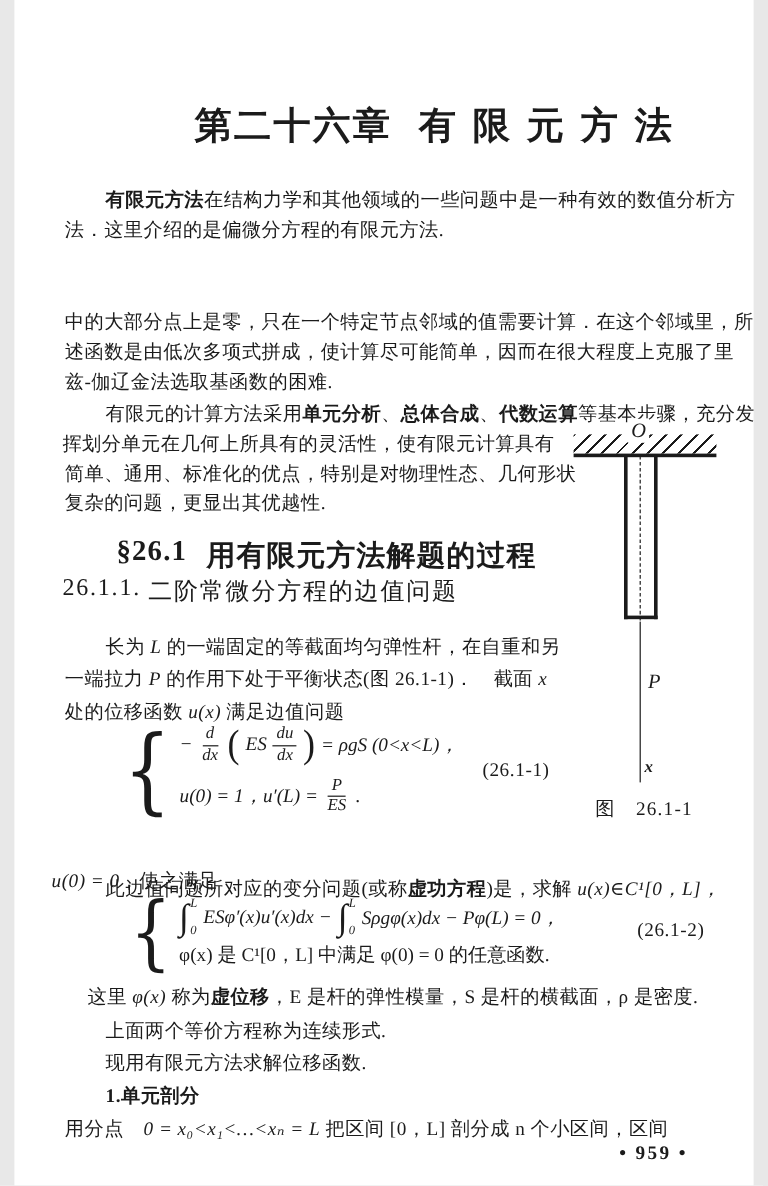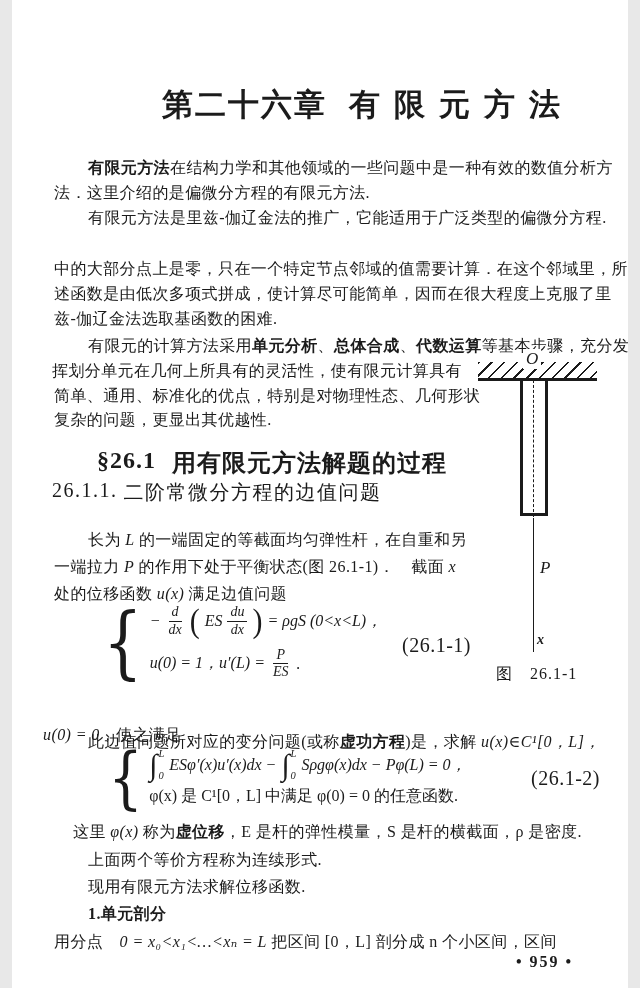--- a/index.html
+++ b/index.html
@@ -26,21 +26,21 @@
   .eq2 .brace{font-size:68px;}
   .eqrows{display:flex;flex-direction:column;margin-left:2px;}
   .eqrow{display:flex;align-items:center;gap:5px;font-size:16px;}
   .eq1 .eqrow2{margin-top:9px;}
   .eq2 .eqrow2{margin-top:5px;}
   .frac{display:inline-flex;flex-direction:column;align-items:center;
         font-size:14px;line-height:1.15;font-style:italic;}
   .frac .num{padding:0 3px;border-bottom:1.3px solid #1b1b1b;}
   .frac .den{padding:0 3px;}
   .bigp{font-size:30px;font-weight:400;transform:scaleY(1.1);font-style:normal;}
-  .eqlabel{position:absolute;font-size:20px;letter-spacing:0.5px;}
+  .eqlabel{position:absolute;font-size:16px;letter-spacing:0.5px;}
   .intwrap{display:inline-flex;align-items:center;}
   .intsym{font-size:30px;font-style:normal;line-height:1;}
   .intlims{display:inline-flex;flex-direction:column;justify-content:space-between;
            height:32px;font-size:10.5px;font-style:italic;margin-left:1px;line-height:1;}
   .intlims .sup{align-self:flex-start;}
   .intlims .sub{align-self:flex-start;}
   
   .figure{position:absolute;left:458px;top:352px;width:175px;height:340px;}
   .hatch{position:absolute;left:8px;top:10px;width:119px;height:16px;
          background:repeating-linear-gradient(135deg,#1b1b1b 0 1.7px,transparent 1.7px 9px);}
@@ -67,21 +67,20 @@
   <div class="title">
     <span>第二十六章</span>
     <span class="name">有限元方法</span>
   </div>
 
   <div class="line" style="left:76px;top:158px;">
     <span class="b">有限元方法</span><span>在结构力学和其他领域的一些问题中是一种有效的数值分析方</span>
   </div>
   <div class="line" style="left:42px;top:183px;">法．这里介绍的是偏微分方程的有限元方法.</div>
 
-  <div class="line" style="left:76px;top:208px;">有限元方法是里兹-伽辽金法的推广，它能适用于广泛类型的偏微分方程.</div>
   <div class="line" style="left:42px;top:259px;">中的大部分点上是零，只在一个特定节点邻域的值需要计算．在这个邻域里，所</div>
   <div class="line" style="left:42px;top:284px;">述函数是由低次多项式拼成，使计算尽可能简单，因而在很大程度上克服了里</div>
   <div class="line" style="left:42px;top:309px;">兹-伽辽金法选取基函数的困难.</div>
 
   <div class="line" style="left:40px;top:361px;">挥划分单元在几何上所具有的灵活性，使有限元计算具有</div>
   <div class="line" style="left:76px;top:336px;">
     <span>有限元的计算方法采用</span><span class="b">单元分析</span><span>、</span><span class="b">总体合成</span><span>、</span><span class="b">代数运算</span><span>等基本步骤，充分发</span>
   </div>
   <div class="line" style="left:42px;top:386px;">简单、通用、标准化的优点，特别是对物理性态、几何形状</div>
   <div class="line" style="left:42px;top:410px;">复杂的问题，更显出其优越性.</div>

